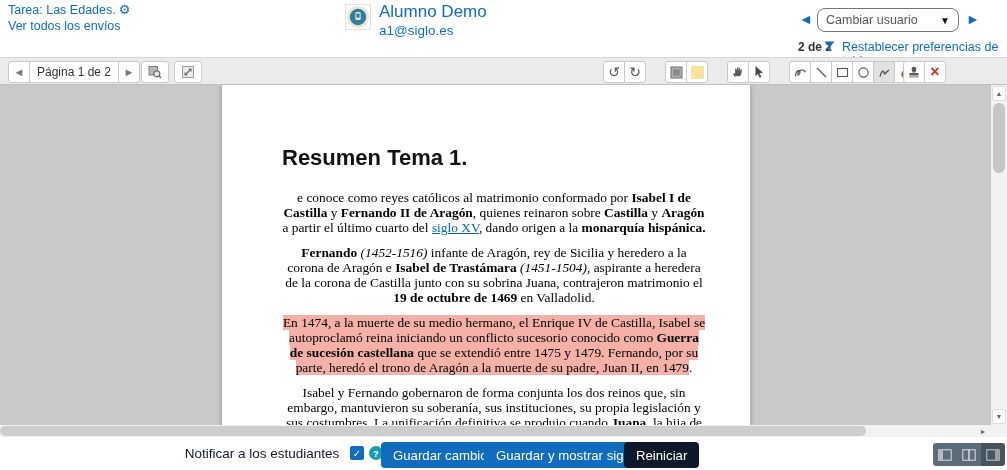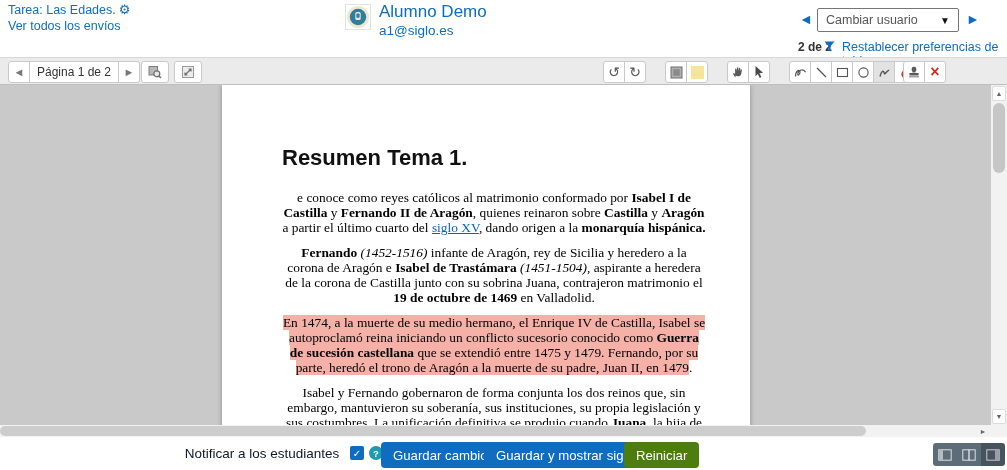--- a/index.html
+++ b/index.html
@@ -9,21 +9,21 @@
   
   .header { position:absolute; top:0; left:0; width:1007px; height:57px; background:#fff; overflow:hidden; }
   .hdr-links { position:absolute; left:8px; top:2px; line-height:15.5px; font-size:12.5px; }
   .lnk { color:#0f6cbf; text-decoration:none; cursor:pointer; }
   .gear { color:#0f6cbf; font-size:13px; margin-left:3px; }
   .avatar { position:absolute; left:345px; top:4px; width:26px; height:26px; border:1px solid #e2e2e2; background:#fff; }
   .stu-name { position:absolute; left:379px; top:2px; font-size:17px; color:#0f6cbf; }
   .stu-email { position:absolute; left:379px; top:23px; font-size:13.5px; color:#0f6cbf; }
   .stu-due { position:absolute; left:334px; top:42px; font-size:14.5px; color:#0f6cbf; }
   .nav-arrow { position:absolute; top:11px; font-size:14px; color:#0f6cbf; cursor:pointer; }
-  .user-select { position:absolute; left:817px; top:8px; width:142px; height:24px; border:1px solid #767676; border-radius:2px; background:#fff; font-size:12.5px; color:#555; display:flex; align-items:center; padding:0 8px; cursor:pointer; }
+  .user-select { position:absolute; left:817px; top:8px; width:142px; height:24px; border:1px solid #767676; border-radius:8px; background:#fff; font-size:12.5px; color:#555; display:flex; align-items:center; padding:0 8px; cursor:pointer; }
   .user-select .caret { margin-left:auto; color:#111; font-size:10px; }
   .pager-count { position:absolute; left:798px; top:40px; font-size:12px; color:#333; font-weight:bold; }
   .funnel { position:absolute; left:824px; top:41px; }
   .reset-link { position:absolute; left:842px; top:40px; font-size:12.5px; }
 
   
   .toolbar { position:absolute; top:57px; left:0; width:1007px; height:28px; background:#ebebeb; border-top:1px solid #d8d8d8; border-bottom:1px solid #bfbfbf; }
   .tgroup { position:absolute; top:3px; display:flex; }
   .tbtn { height:22px; min-width:22px; background:#fff; border:1px solid #c9c9c9; display:flex; align-items:center; justify-content:center; margin-left:-1px; cursor:pointer; color:#555; font-size:14px; }
   .tgroup .tbtn:first-child { border-radius:3px 0 0 3px; margin-left:0; }
@@ -55,21 +55,21 @@
   .hs-btn { position:absolute; right:2px; top:1px; width:12px; height:10px; color:#666; font-size:7px; display:flex; align-items:center; justify-content:center; cursor:pointer; }
   .corner { position:absolute; right:0; bottom:0; width:16px; height:12px; background:#f2f2f2; }
 
   
   .footer { position:absolute; bottom:0; left:0; width:1007px; height:33px; background:#fff; }
   .notify-label { position:absolute; left:180px; top:9px; width:164px; text-align:center; font-size:13.5px; color:#0f172a; }
   .checkbox { position:absolute; left:350px; top:9px; width:14px; height:14px; background:#0f6cbf; border-radius:2px; color:#fff; font-size:10px; display:flex; align-items:center; justify-content:center; cursor:pointer; }
   .help { position:absolute; left:369px; top:9px; width:14px; height:14px; background:#1b9cb0; border-radius:50%; color:#fff; font-size:9.5px; font-weight:bold; display:flex; align-items:center; justify-content:center; cursor:pointer; }
   .btn { position:absolute; top:5px; height:26px; border:none; border-radius:4px; color:#fff; font-size:13.2px; font-family:"Liberation Sans",sans-serif; padding:0 12px; cursor:pointer; }
   .btn-primary { background:#0f6cbf; }
-  .btn-secondary { background:#4d7c0f;text-align:center; }
+  .btn-secondary { background:#0f172a;text-align:center; }
   .btn-save { left:381px; } .btn-savenext { left:484px; } .btn-reset { left:624px; }
   .layout-group { position:absolute; left:933px; top:6px; height:23px; display:flex; border-radius:3px; overflow:hidden; }
   .layout-seg { width:24px; height:23px; background:#5c6c78; display:flex; align-items:center; justify-content:center; cursor:pointer; }
   .layout-seg.active { background:#47545e; }
 
   svg { display:block; }
 </style>
 </head>
 <body>
 

